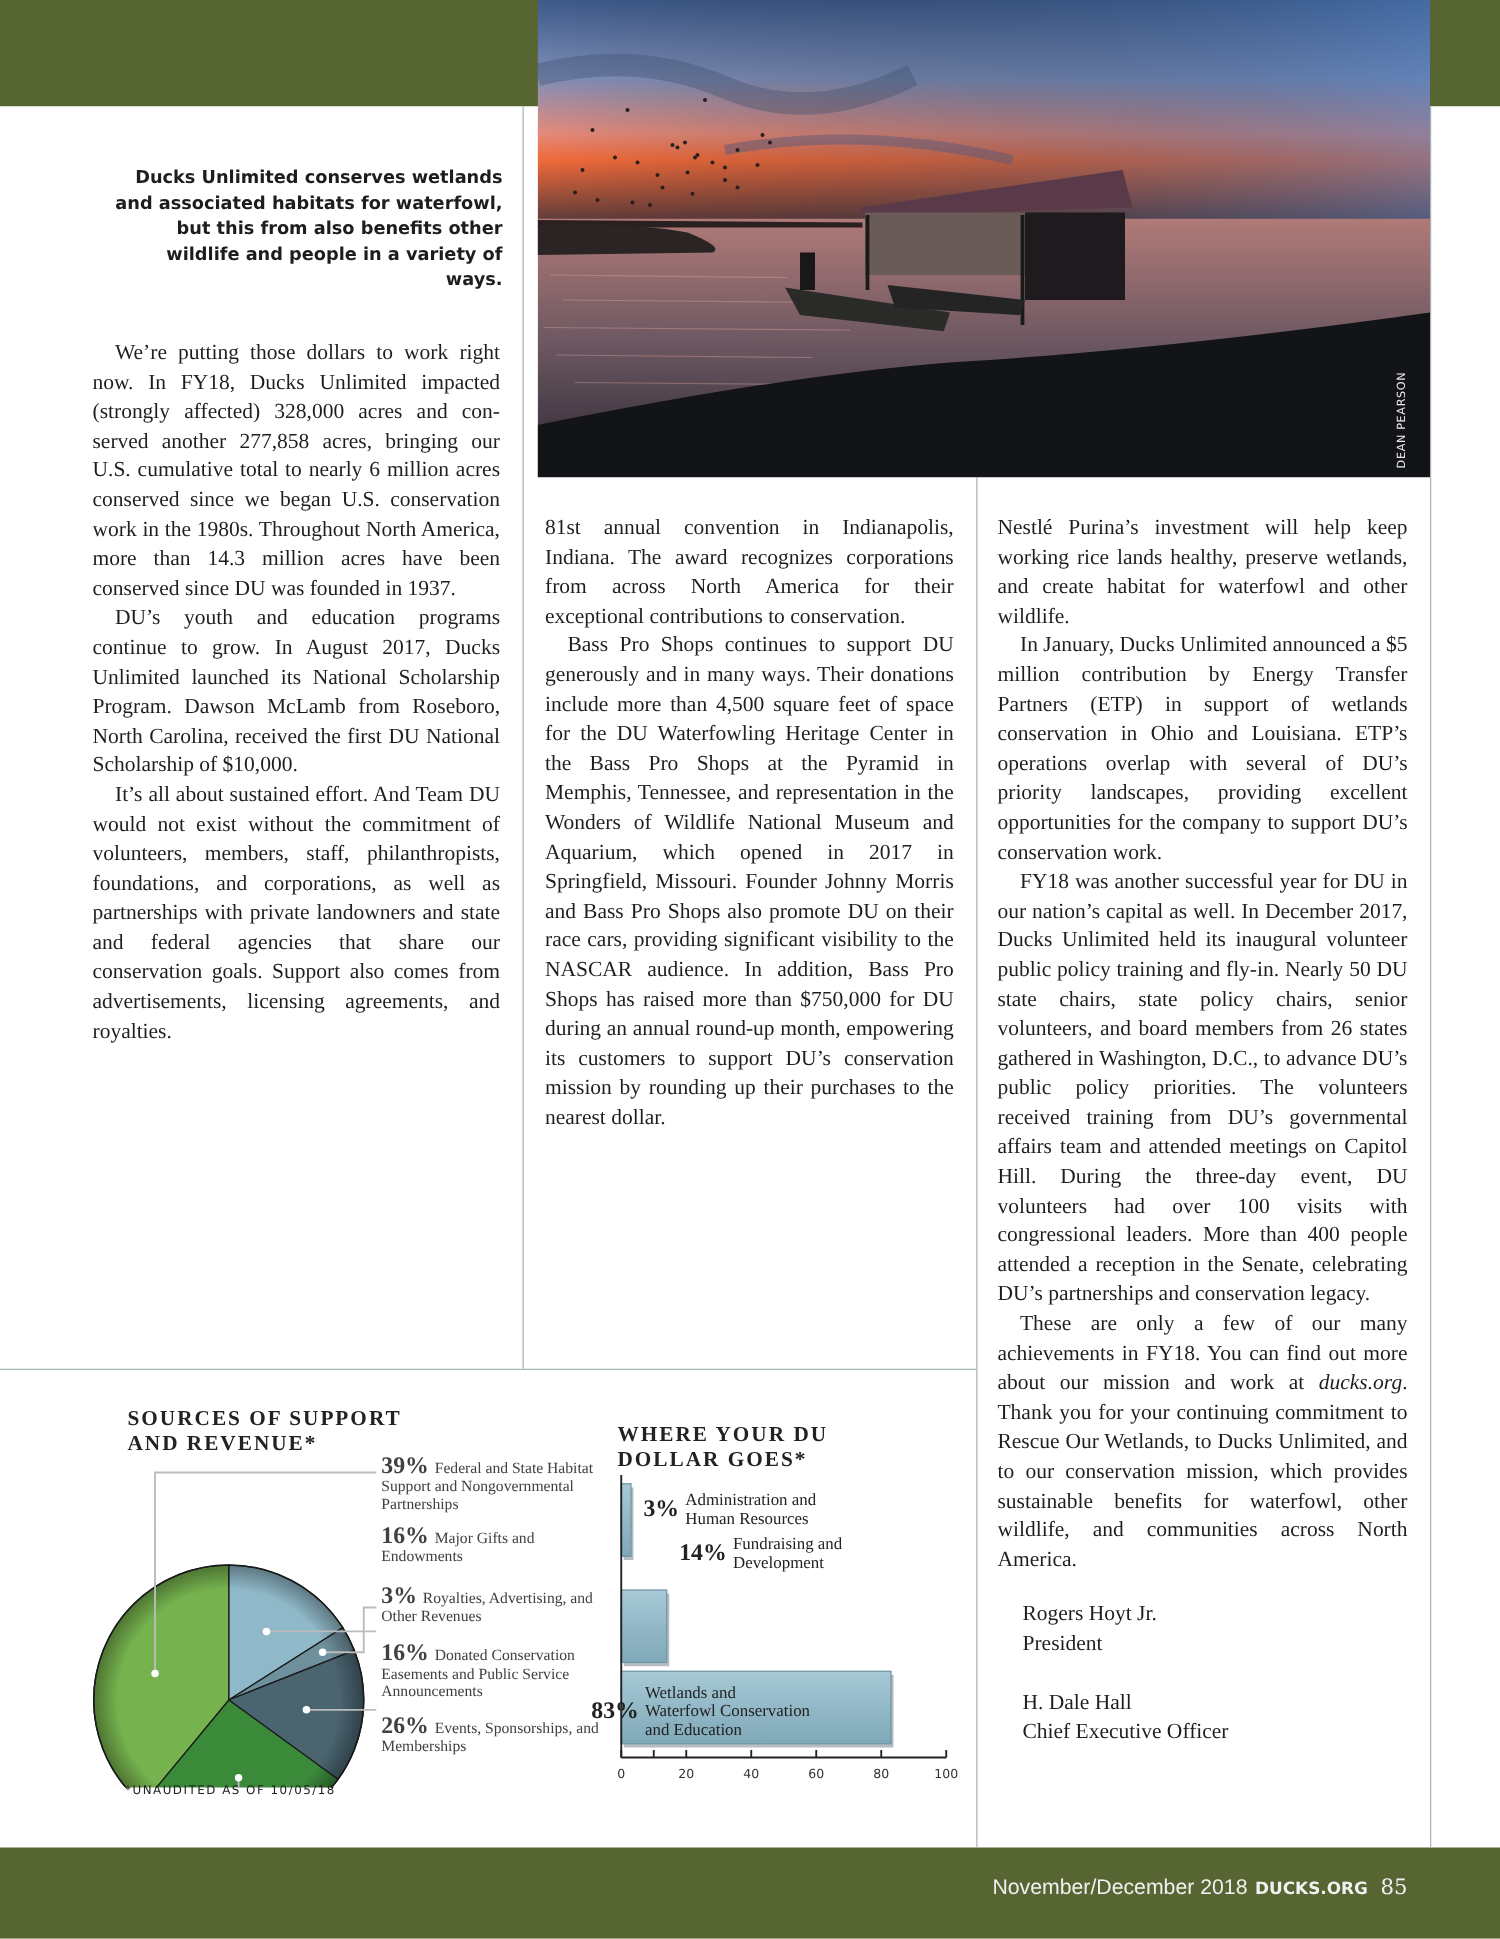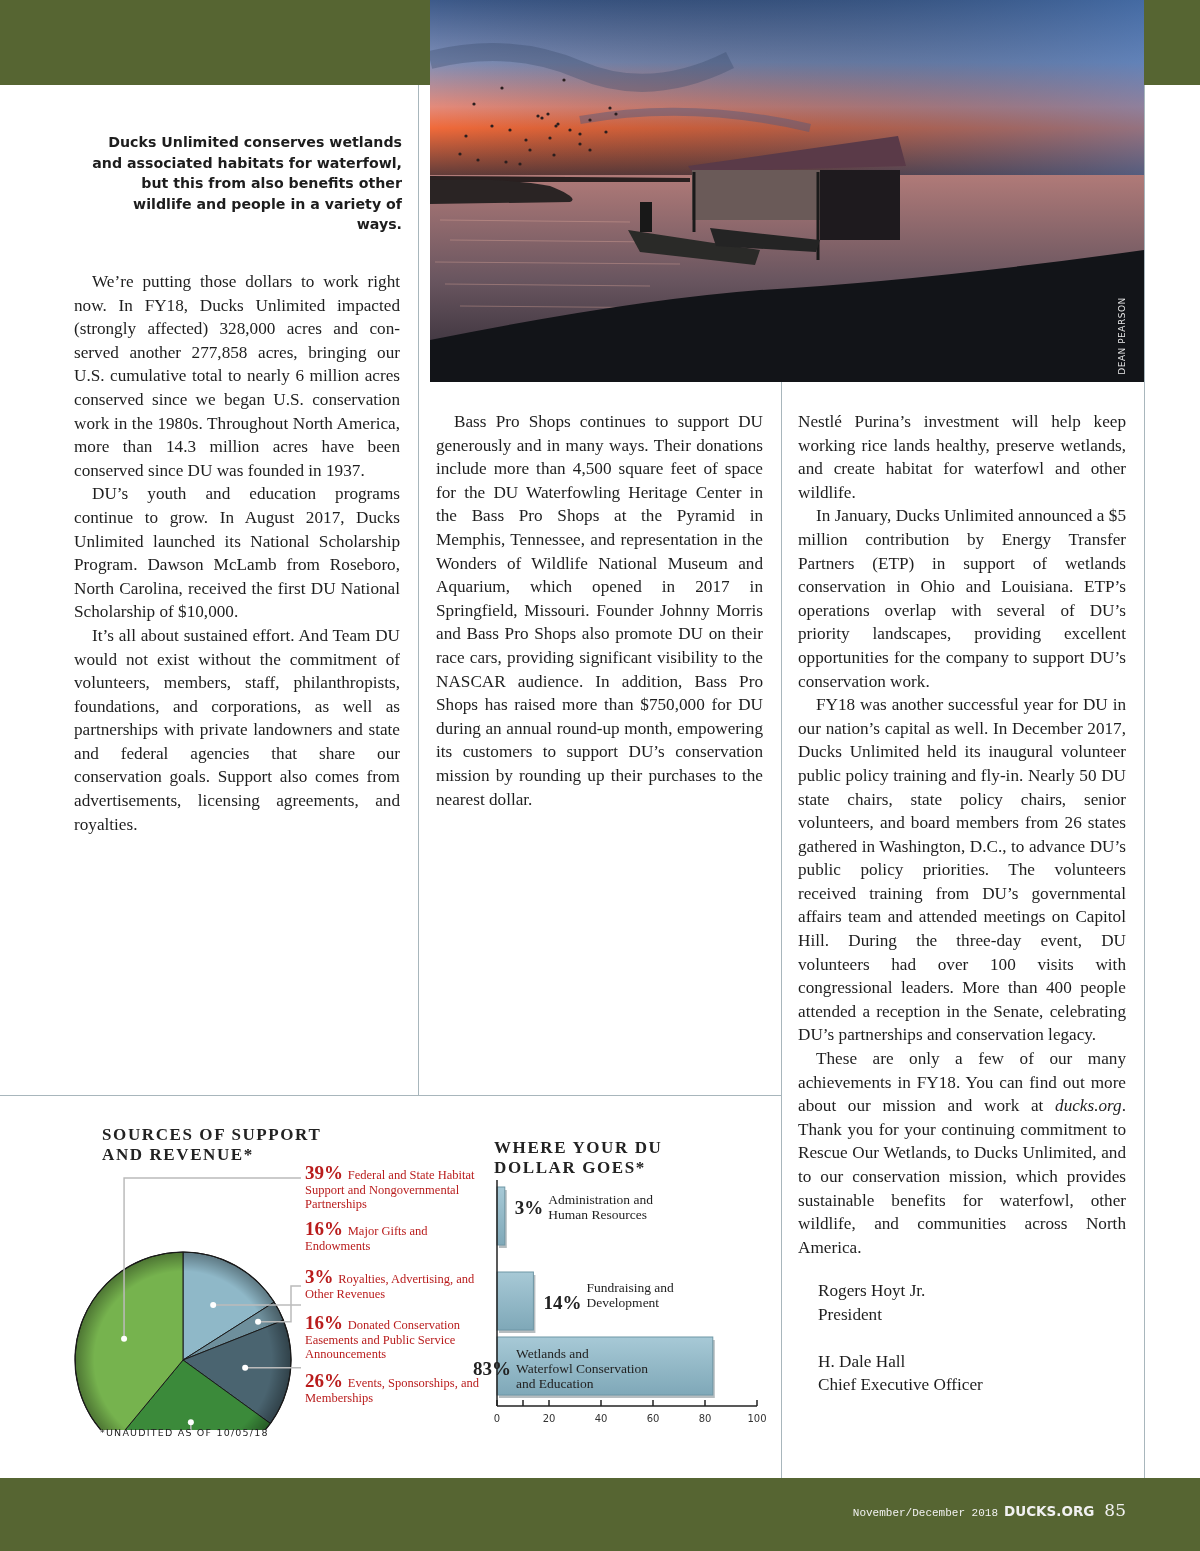--- a/index.html
+++ b/index.html
@@ -15,27 +15,27 @@
   .caption { position: absolute; left: 90px; top: 132px; width: 312px; text-align: right; font-family: "DejaVu Sans", sans-serif; font-weight: bold; font-size: 14.2px; line-height: 20.5px; color: #1d1d1d; }
   .col { position: absolute; font-size: 17.2px; line-height: 23.6px; text-align: justify; hyphens: manual; }
   .col p { margin: 0; text-indent: 18px; }
   .col p.noindent { text-indent: 0; }
   .col1 { left: 74px; top: 270px; width: 326px; }
   .col2 { left: 436px; top: 410px; width: 327px; }
   .col3 { left: 798px; top: 410px; width: 328px; }
   .sig { margin-top: 20px; padding-left: 20px; }
   .sig div { line-height: 23.6px; }
   .chart-title { position: absolute; font-weight: bold; font-size: 17px; letter-spacing: 1.6px; line-height: 20px; color: #222; }
-  .pie-label { position: absolute; font-size: 12.5px; line-height: 14.5px; color: #b91c1c; width: 190px; }
+  .pie-label { position: absolute; font-size: 12.5px; line-height: 14.5px; color: #404040; width: 190px; }
   .pie-label .pct { font-weight: bold; font-size: 19px; }
   .footnote { position: absolute; left: 100px; top: 1427px; font-family: "DejaVu Sans", sans-serif; font-size: 9.5px; letter-spacing: 1.2px; color: #222; }
   .bar-label { position: absolute; font-size: 13.5px; line-height: 15px; color: #222; display: flex; align-items: center; }
   .bar-label .pct { font-weight: bold; font-size: 19px; margin-right: 5px; }
   .footer-text { position: absolute; right: 74px; top: 1500px; color: #f1f1f1; display: flex; align-items: baseline; gap: 6px; }
-  .footer-date { font-family: Liberation Mono, monospace; font-size: 11px; }
+  .footer-date { font-family: Liberation Sans, sans-serif; font-size: 17px; }
   .footer-site { font-family: "DejaVu Sans", sans-serif; font-weight: bold; font-size: 13.5px; }
   .footer-page { font-family: "DejaVu Serif", serif; font-size: 17px; margin-left: 4px; }
   .axis-tick-label { font-family: "DejaVu Sans", sans-serif; font-size: 10px; fill: #333; }
 </style>
 </head>
 <body>
 
 <div class="band-top"></div>
 <div class="band-bottom"></div>
 
@@ -124,20 +124,21 @@
 
 <div class="caption">Ducks Unlimited conserves wetlands and associated habitats for waterfowl, but this from also benefits other wildlife and people in a variety of ways.</div>
 
 <div class="col col1">
   <p>We’re putting those dollars to work right now. In FY18, Ducks Unlimited impacted (strongly affected) 328,000 acres and con­served another 277,858 acres, bringing our U.S. cumulative total to nearly 6 million acres conserved since we began U.S. con­servation work in the 1980s. Throughout North America, more than 14.3 million acres have been conserved since DU was founded in 1937.</p>
   <p>DU’s youth and education programs continue to grow. In August 2017, Ducks Unlimited launched its National Scholar­ship Program. Dawson McLamb from Roseboro, North Carolina, received the first DU National Scholarship of $10,000.</p>
   <p>It’s all about sustained effort. And Team DU would not exist without the commitment of volunteers, members, staff, philanthropists, foundations, and corporations, as well as partnerships with private landowners and state and federal agencies that share our conservation goals. Support also comes from advertisements, licensing agreements, and royalties.</p>
 </div>
 
 <div class="col col2">
+  <p class="noindent">81st annual convention in Indianapolis, Indiana. The award recognizes corpora­tions from across North America for their exceptional contributions to conservation.</p>
   <p>Bass Pro Shops continues to support DU generously and in many ways. Their donations include more than 4,500 square feet of space for the DU Water­fowling Heritage Center in the Bass Pro Shops at the Pyramid in Memphis, Tennessee, and representation in the Wonders of Wildlife National Museum and Aquarium, which opened in 2017 in Springfield, Missouri. Founder Johnny Morris and Bass Pro Shops also promote DU on their race cars, providing signifi­cant visibility to the NASCAR audience. In addition, Bass Pro Shops has raised more than $750,000 for DU during an annual round-up month, empowering its customers to support DU’s conservation mission by rounding up their purchases to the nearest dollar.</p>
 </div>
 
 <div class="col col3">
   <p class="noindent">Nestlé Purina’s investment will help keep working rice lands healthy, preserve wet­lands, and create habitat for waterfowl and other wildlife.</p>
   <p>In January, Ducks Unlimited announced a $5 million contribution by Energy Trans­fer Partners (ETP) in support of wetlands conservation in Ohio and Louisiana. ETP’s operations overlap with several of DU’s priority landscapes, providing excel­lent opportunities for the company to support DU’s conservation work.</p>
   <p>FY18 was another successful year for DU in our nation’s capital as well. In December 2017, Ducks Unlimited held its inaugural volunteer public policy train­ing and fly-in. Nearly 50 DU state chairs, state policy chairs, senior volunteers, and board members from 26 states gathered in Washington, D.C., to advance DU’s public policy priorities. The volunteers received training from DU’s governmen­tal affairs team and attended meetings on Capitol Hill. During the three-day event, DU volunteers had over 100 visits with congressional leaders. More than 400 people attended a reception in the Senate, celebrating DU’s partnerships and conservation legacy.</p>
   <p id="closing-para">These are only a few of our many achievements in FY18. You can find out more about our mission and work at <em>ducks.org</em>. Thank you for your continuing commitment to Rescue Our Wetlands, to Ducks Unlimited, and to our conserva­tion mission, which provides sustainable benefits for waterfowl, other wildlife, and communities across North America.</p>
   <div class="sig">
     <div>Rogers Hoyt Jr.</div>
@@ -216,21 +217,21 @@
     <text x="121" y="242" text-anchor="middle" class="axis-tick-label">40</text>
     <text x="173" y="242" text-anchor="middle" class="axis-tick-label">60</text>
     <text x="225" y="242" text-anchor="middle" class="axis-tick-label">80</text>
     <text x="277" y="242" text-anchor="middle" class="axis-tick-label">100</text>
   </svg>
 <div id="bar-labels">
     <div class="bar-label" style="left: 514.8px; top: 1189px; height: 36px;">
       <span class="pct">3%</span>
       <span>Administration and<br>Human Resources</span>
     </div>
-    <div class="bar-label" style="left: 543.4px; top: 1274px; height: 36px; align-items: flex-end;">
+    <div class="bar-label" style="left: 543.4px; top: 1224px; height: 36px;">
       <span class="pct">14%</span>
       <span>Fundraising and<br>Development</span>
     </div>
     <div class="bar-label" style="left: 473px; top: 1343px; height: 50px;">
       <span class="pct">83%</span>
       <span>Wetlands and<br>Waterfowl Conservation<br>and Education</span>
     </div>
   </div>
 
 <div class="footer-text">

